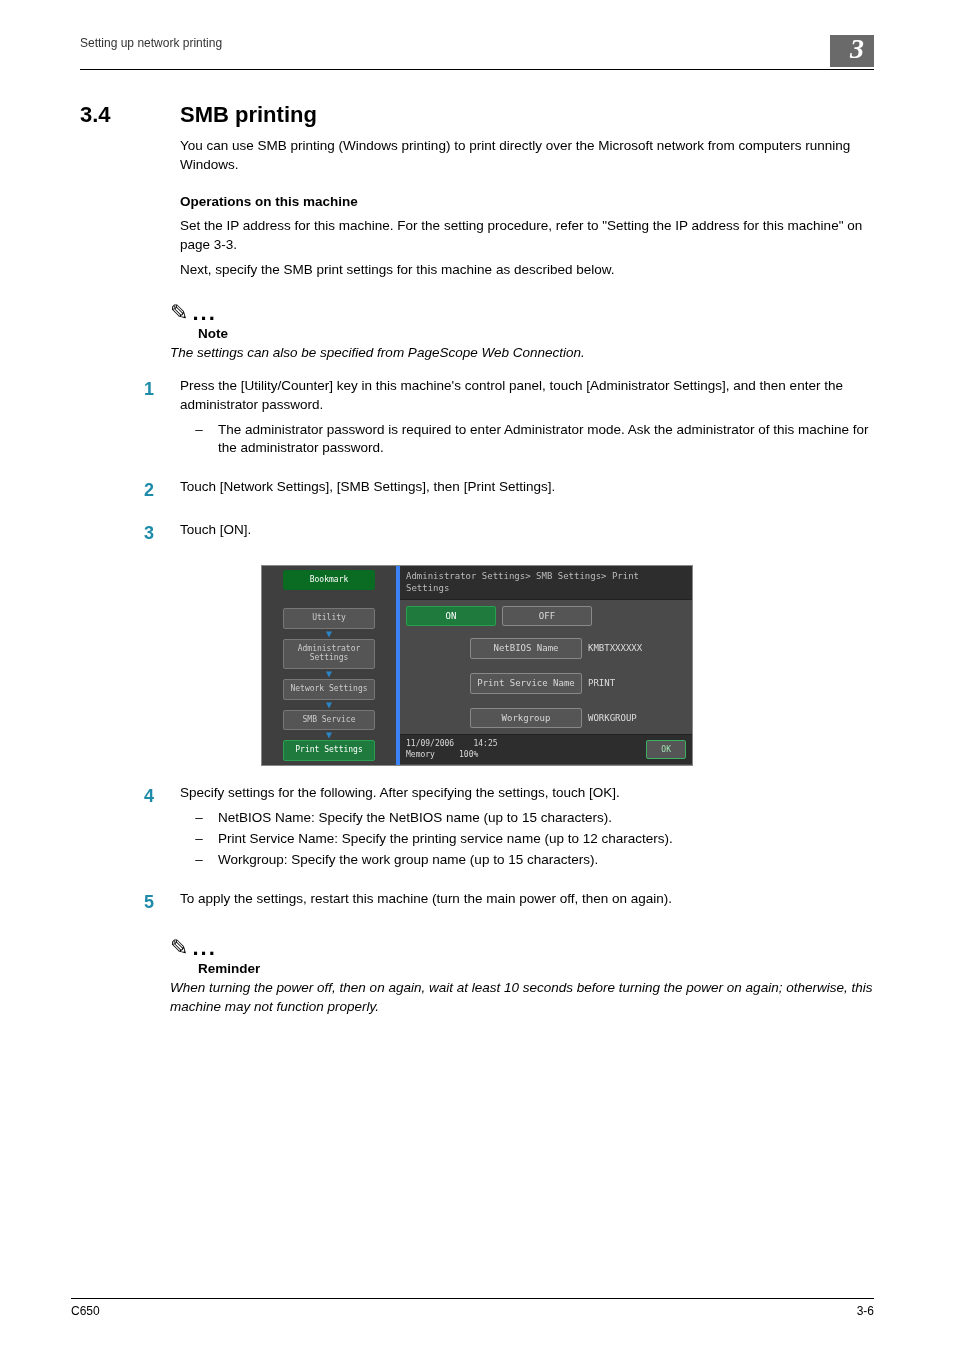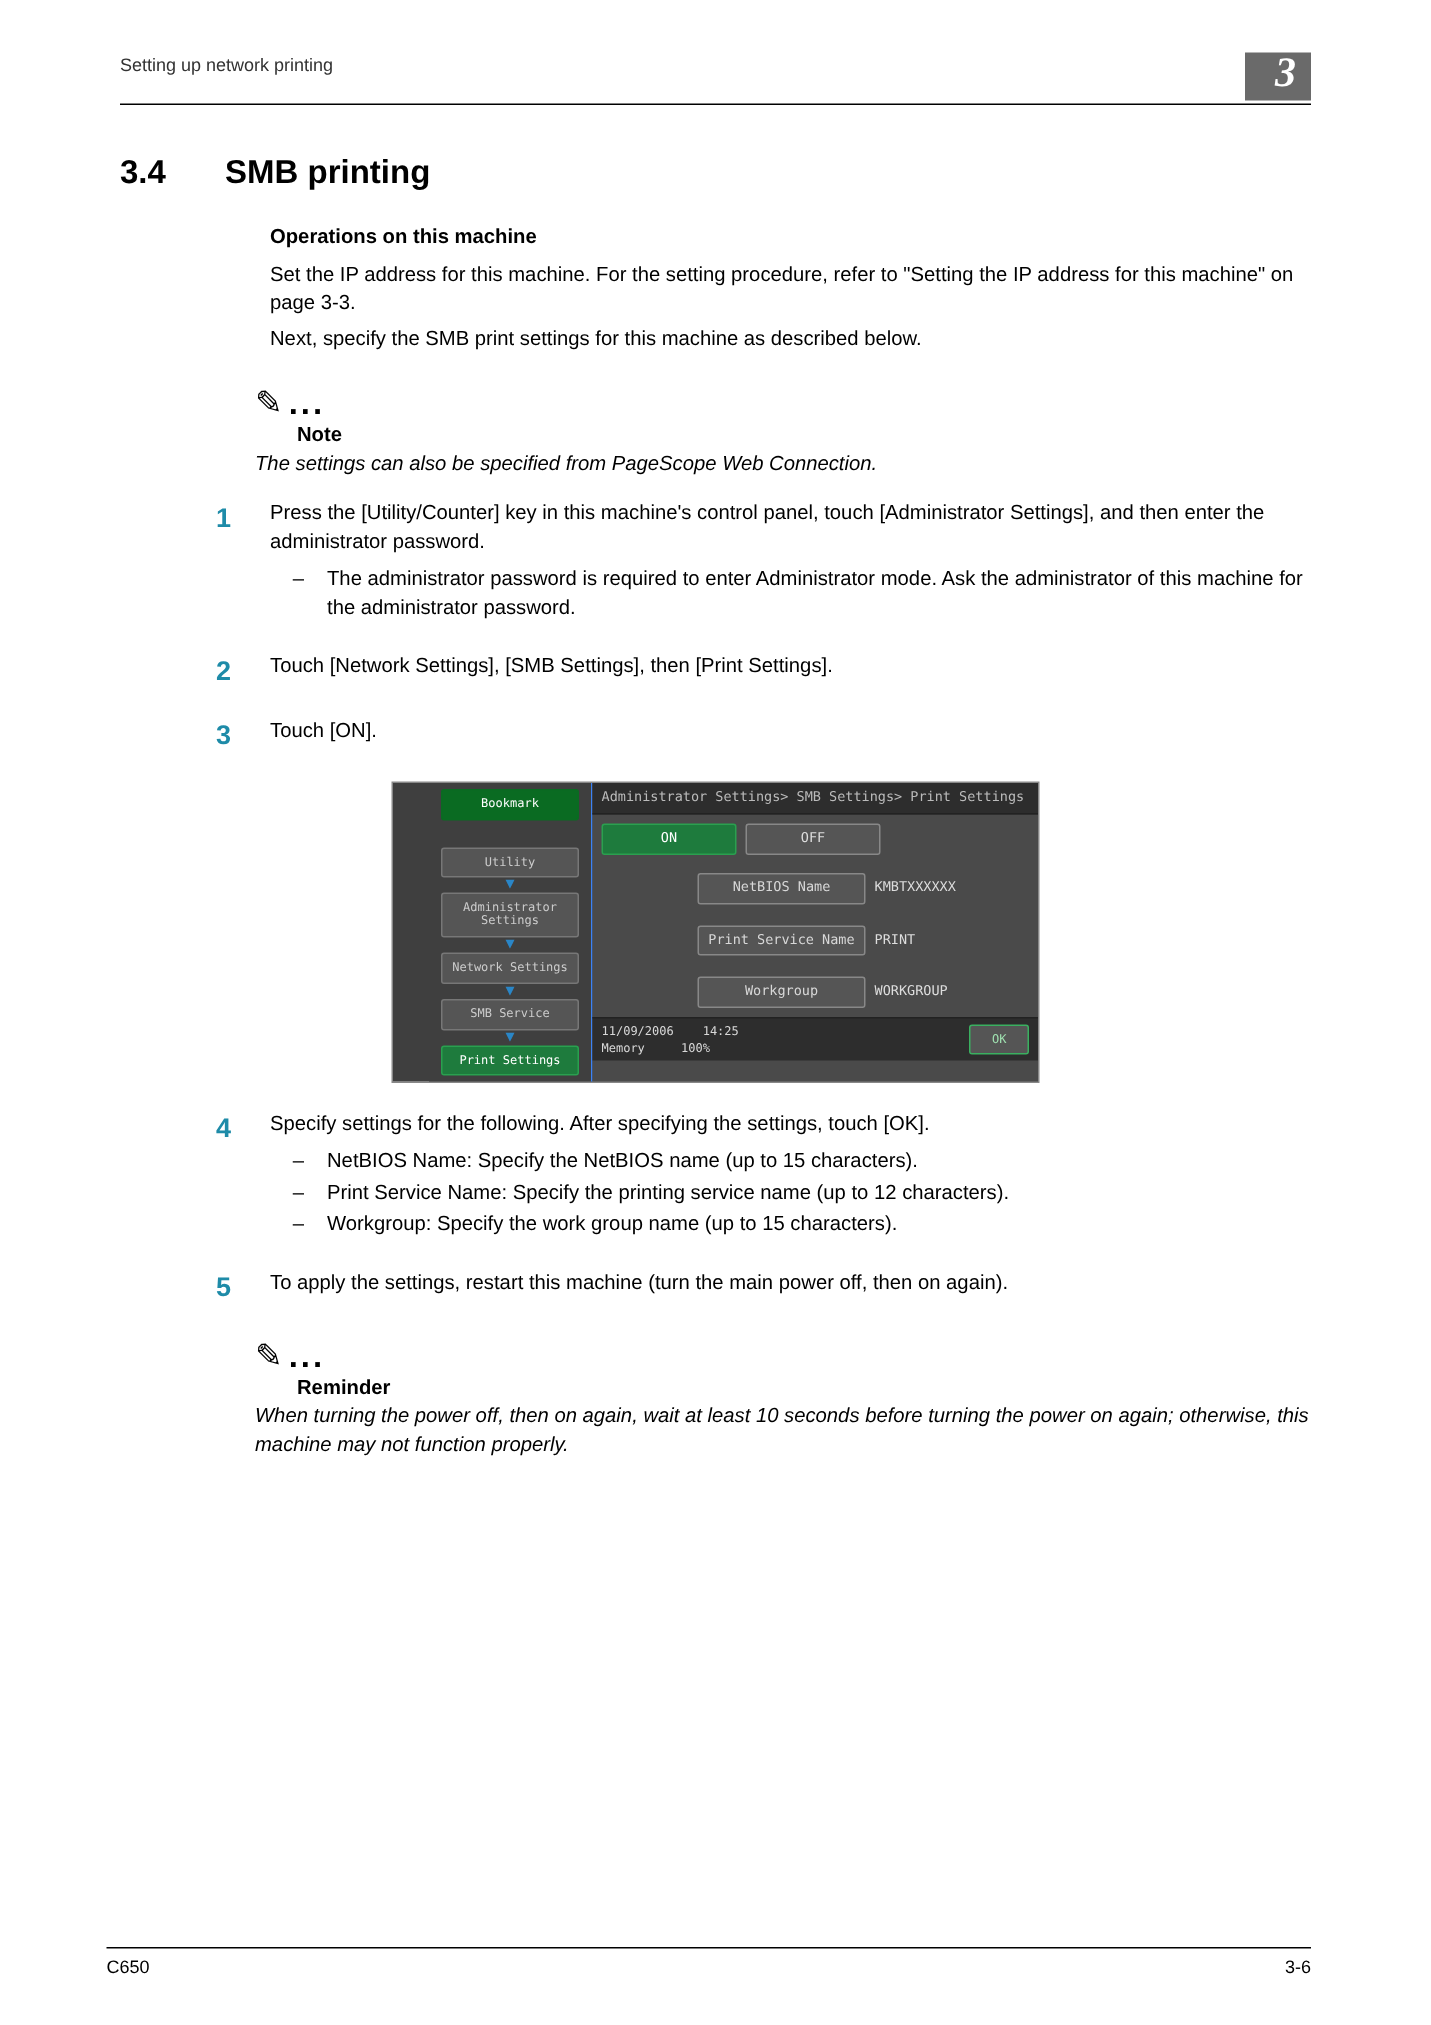--- a/index.html
+++ b/index.html
@@ -34,20 +34,21 @@
     font-style: italic;
     font-weight: bold;
     font-size: 28px;
     padding: 0 10px 4px 20px;
     line-height: 1;
     font-family: "Times New Roman", serif;
   }
   .sec-row {
     display: flex;
     align-items: baseline;
+    gap: 30px;
   }
   .sec-num {
     font-size: 22px;
     font-weight: bold;
     width: 70px;
     flex-shrink: 0;
   }
   .sec-title {
     font-size: 22px;
     font-weight: bold;
@@ -138,26 +139,25 @@
     padding: 4px 6px;
     color: #ddd;
   }
   .panel-body {
     display: flex;
     background: #3f3f3f;
   }
   .panel-side {
     width: 92px;
     background: #3f3f3f;
-    padding: 4px 8px;
+    padding: 4px 21px;
     display: flex;
     flex-direction: column;
     gap: 4px;
-    border-right: 1px solid #3b82f6;
-    margin-left: 24px;
+    border-right: 4px solid #3b82f6;
   }
   .side-btn {
     border: 1px solid #777;
     background: #555;
     color: #ccc;
     text-align: center;
     padding: 5px 2px;
     font-size: 8px;
     border-radius: 2px;
     line-height: 1.1;
@@ -267,20 +267,21 @@
   <span class="topbar-left">Setting up network printing</span>
   <span class="chapter-badge">3</span>
 </div>
 
 <div class="sec-row">
   <span class="sec-num">3.4</span>
   <span class="sec-title">SMB printing</span>
 </div>
 
 <div class="body-indent">
+  <p>You can use SMB printing (Windows printing) to print directly over the Microsoft network from computers running Windows.</p>
   <p class="subheading">Operations on this machine</p>
   <p>Set the IP address for this machine. For the setting procedure, refer to "Setting the IP address for this machine" on page 3-3.</p>
   <p>Next, specify the SMB print settings for this machine as described below.</p>
 </div>
 
 <div class="note-block">
   <span class="note-icon">✎</span><span class="note-dots">...</span>
   <div class="note-title">Note</div>
   <div class="note-body">The settings can also be specified from PageScope Web Connection.</div>
 </div>

